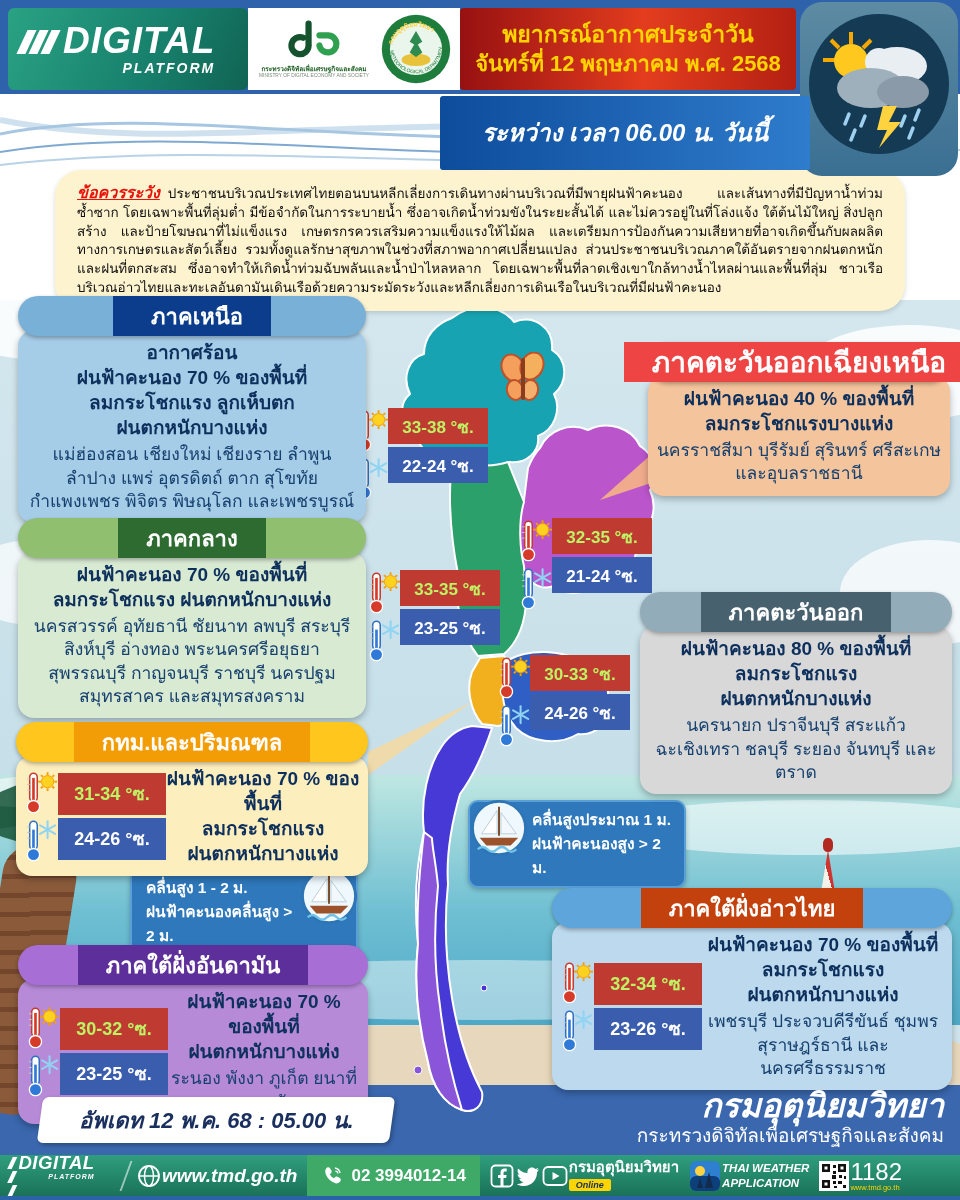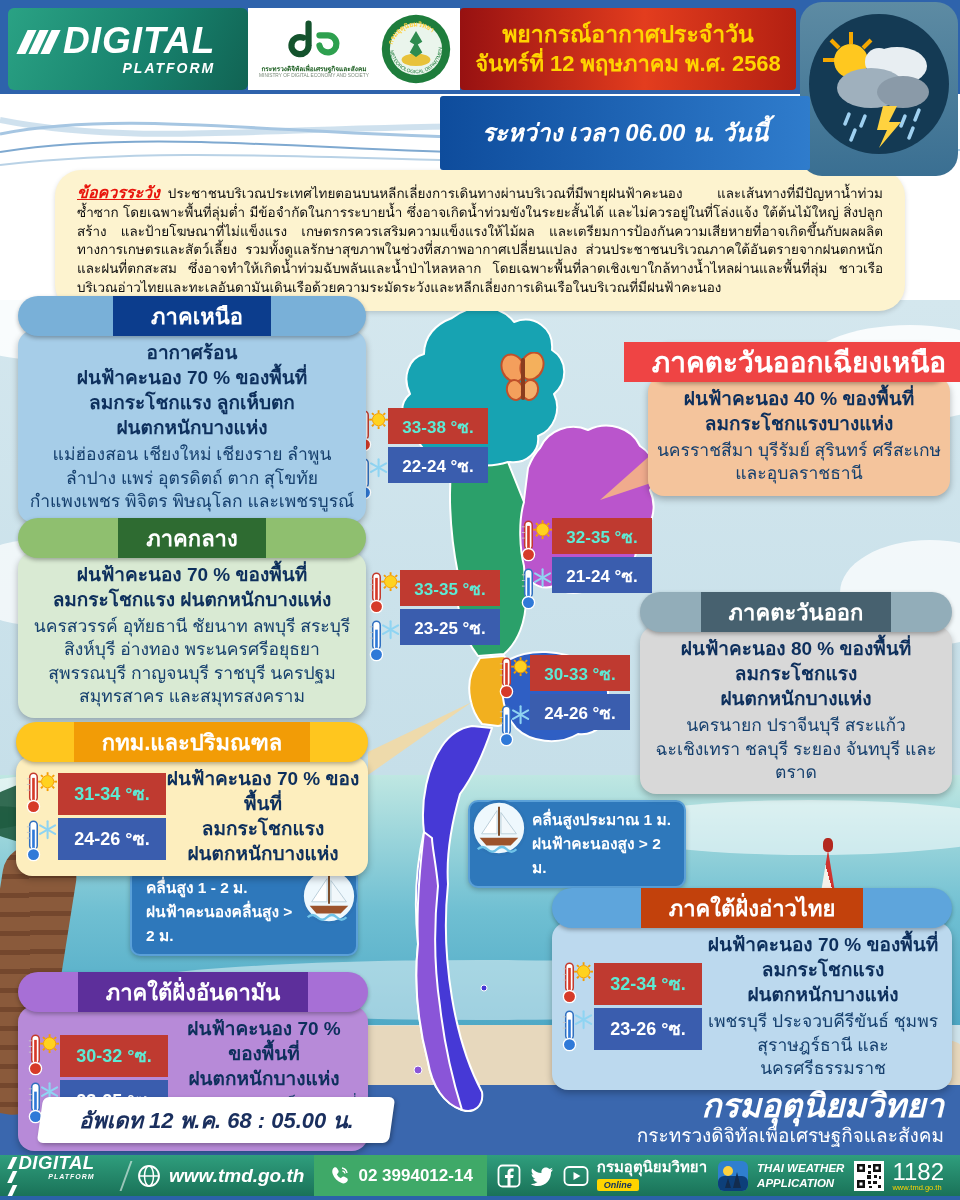--- a/index.html
+++ b/index.html
@@ -64,21 +64,21 @@
     box-shadow:0 2px 4px rgba(0,0,0,.3);}
   .card-head-inner{height:40px;display:flex;align-items:center;justify-content:center;
     font-weight:700;font-size:22px;color:#fff;padding:0 28px;white-space:nowrap;}
   .card-body{margin-top:-6px;border-radius:16px;padding:10px 8px;text-align:center;box-shadow:0 3px 7px rgba(0,0,0,.28);}
   .cond{font-weight:700;font-size:19px;color:#0d2f5c;line-height:1.32;}
   .provs{font-size:17.5px;color:#16406e;line-height:1.33;margin-top:3px;}
   .body-flex{display:flex;align-items:center;text-align:center;}
   .temp-pair{display:flex;align-items:center;}
   .thermo-col{display:flex;flex-direction:column;justify-content:space-between;width:34px;height:92px;}
   .temp-boxes{display:flex;flex-direction:column;gap:3px;}
-  .temp-max{background:#bf3a30;color:#5eead4;font-weight:700;display:flex;align-items:center;justify-content:center;}
+  .temp-max{background:#bf3a30;color:#bef264;font-weight:700;display:flex;align-items:center;justify-content:center;}
   .temp-min{background:#3a5dae;color:#fff;font-weight:700;display:flex;align-items:center;justify-content:center;}
   .card .temp-max,.card .temp-min{width:108px;height:42px;font-size:18px;}
 
   
   .mtemp{z-index:2;display:flex;}
   .mtemp .temp-max,.mtemp .temp-min{width:100px;height:36px;font-size:17px;}
   .mtemp .thermo-col{height:80px;width:32px;}
 
   
   .sea-label{z-index:2;background:#2e78bb;border:2px solid #5aa0d8;border-radius:10px;color:#fff;font-weight:700;
@@ -88,21 +88,21 @@
   
   .update-box{left:40px;top:1097px;width:352px;height:46px;z-index:2;background:#fff;border-radius:6px;
     transform:skewX(-8deg);box-shadow:2px 2px 4px rgba(0,0,0,.3);display:flex;align-items:center;justify-content:center;}
   .update-box span{transform:skewX(8deg);color:#1a2f5e;font-weight:700;font-style:italic;font-size:22px;}
   .agency{right:16px;top:1088px;z-index:2;text-align:right;color:#fff;}
   .agency .a1{font-size:33px;font-weight:700;font-style:italic;line-height:1.1;}
   .agency .a2{font-size:19px;line-height:1.3;}
   .f-green{left:0;top:1155px;width:960px;height:41px;z-index:4;background:linear-gradient(180deg,#2f9e7d,#1a7258);
     display:flex;align-items:center;padding:0 10px;gap:10px;}
   .f-sep{width:2px;height:30px;background:#fff;opacity:.55;transform:skewX(-20deg);}
-  .f-item{display:flex;align-items:center;gap:8px;color:#fff;}
+  .f-item{display:flex;align-items:center;gap:1px;color:#fff;}
   .f-site{font-size:19px;font-weight:700;font-style:italic;}
   .f-phoneseg{background:#3fa968;height:41px;display:flex;align-items:center;gap:8px;padding:0 14px;color:#fff;}
   .f-phone{font-size:17px;font-weight:700;}
   .f-social-label{font-size:15px;font-weight:700;line-height:1;}
   .online-badge{background:#ffd400;color:#14325e;font-size:9px;font-weight:700;font-style:italic;
     padding:1px 7px;border-radius:2px;display:inline-block;margin-top:2px;}
   .f-app-text{font-size:11.5px;font-weight:700;font-style:italic;line-height:1.25;}
   .f-hot{display:flex;flex-direction:column;align-items:flex-start;line-height:1;}
   .f-hot .n{font-size:24px;font-weight:400;}
   .f-hot .s{font-size:7.5px;color:#ffd400;}
@@ -516,21 +516,21 @@
         </div>
       </div>
       <div style="flex:1;">
         <div class="cond">ฝนฟ้าคะนอง 70 % ของพื้นที่</div>
         <div class="cond">ลมกระโชกแรง</div>
         <div class="cond">ฝนตกหนักบางแห่ง</div>
       </div>
     </div>
   </div>
 
-  <div class="abs card" style="left:18px;top:972px;width:350px;">
+  <div class="abs card" style="left:18px;top:945px;width:350px;">
     <div class="card-head" style="background:#a76fd6;">
       <div class="card-head-inner" style="background:#5d2f9b;">ภาคใต้ฝั่งอันดามัน</div>
     </div>
     <div class="card-body body-flex" style="background:#b78ad8;">
       <div class="temp-pair">
         <div class="thermo-col">
           <span><svg width="32" height="44" viewBox="0 0 34 46">
                 <g stroke="#f59e00" stroke-width="2">
                   <line x1="24" y1="2" x2="24" y2="5"></line>
                   <line x1="24" y1="19" x2="24" y2="22"></line>

